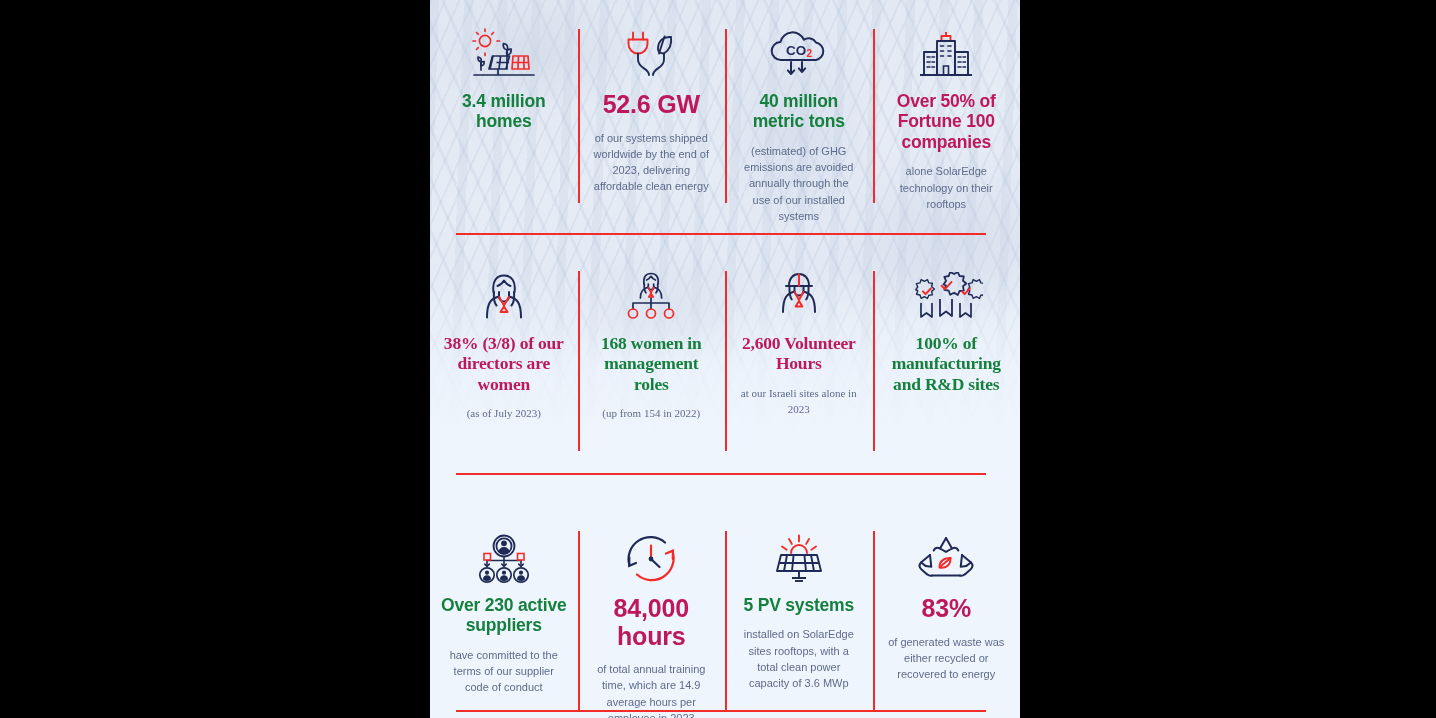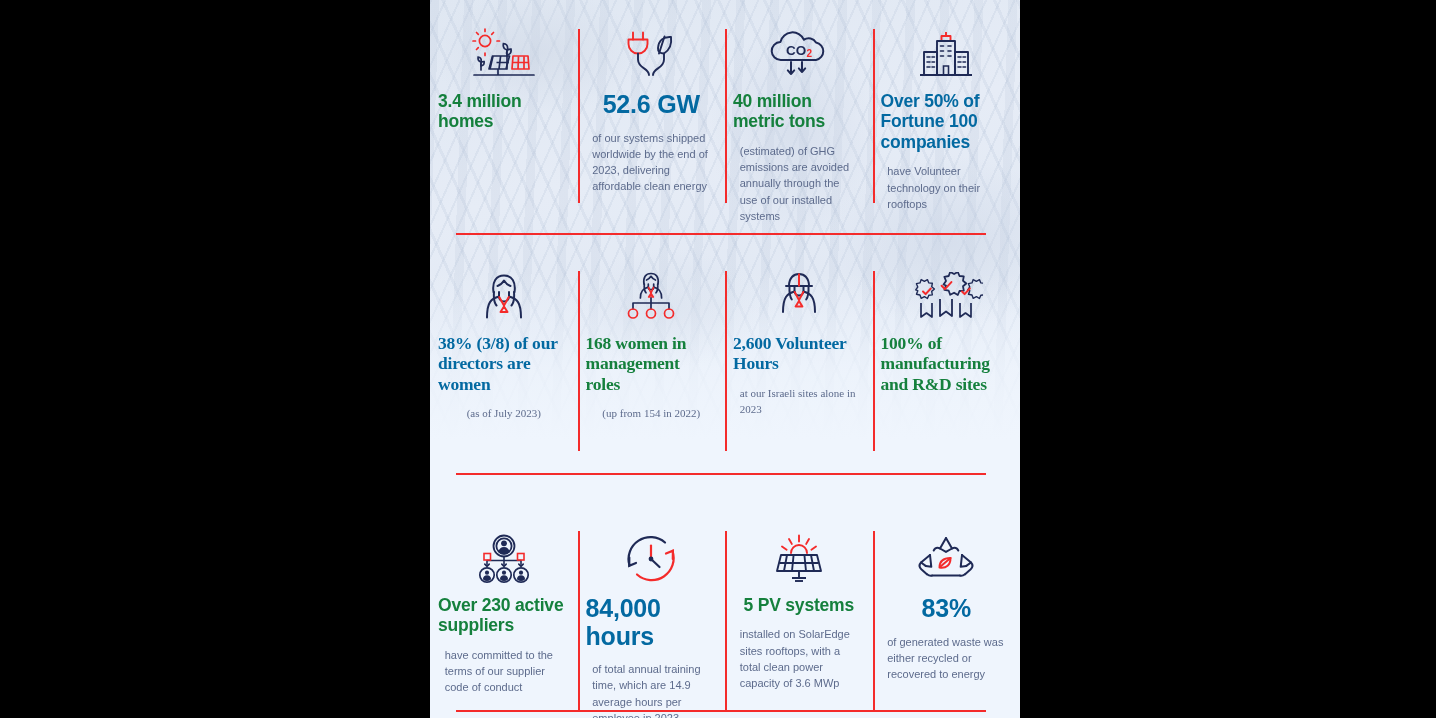--- a/index.html
+++ b/index.html
@@ -33,36 +33,36 @@
       radial-gradient(ellipse 120px 150px at 62% 30%, rgba(198,209,226,.45), rgba(198,209,226,0) 72%),
       radial-gradient(ellipse 170px 120px at 88% 55%, rgba(203,213,229,.5), rgba(203,213,229,0) 72%),
       radial-gradient(ellipse 130px 80px at 40% 70%, rgba(209,218,231,.4), rgba(209,218,231,0) 75%);
   }
 
   
   .row { position:absolute; left:0; width:590px; display:flex; }
   .cell {
     position:relative; flex:1 1 0; min-width:0;
     display:flex; flex-direction:column; align-items:center;
-    padding:0 8px; 
+    padding:0 8px; text-align:center;
   }
   .cell + .cell::before {
     content:""; position:absolute; left:0; width:2px;
     background:#f42b2b;
   }
 
   .icon-wrap { height:56px; display:flex; align-items:flex-end; justify-content:center; }
   .icon-wrap svg { display:block; }
 
   .headline {
     margin-top:11px;
     font-size:17.5px; font-weight:bold; line-height:1.17;
     letter-spacing:-.2px; color:#15803d;
   }
-  .headline.red { color:#0369a1; }
+  .headline.red { color:#be185d; }
   .headline.big { font-size:25px; line-height:1.1; }
   .sub {
     margin-top:11px;
     font-size:11px; line-height:1.48; color:#5d6b8c;
     max-width:118px;
   }
 
   
   #row1 { top:24px; }
   #row1 .cell + .cell::before { top:5px; height:174px; }
@@ -166,21 +166,21 @@
             </g>
             <g fill="none" stroke="#1f2a56" stroke-width="1.6" stroke-linecap="round">
               <path d="M23.5 16h3M31 16h3M23.5 21h3M31 21h3M23.5 26h3M31 26h3"></path>
               <path d="M10 27h3M15 27h2.5M10 32h3M15 32h2.5M10 37h3M15 37h2.5"></path>
               <path d="M41 27h3M46 27h2.5M41 32h3M46 32h2.5M41 37h3M46 37h2.5"></path>
               <path d="M26.5 45v-9h5v9"></path>
             </g>
           </svg>
         </div>
         <div class="headline red">Over 50% of Fortune 100 companies</div>
-        <div class="sub">have Volunteer technology on their rooftops</div>
+        <div class="sub">alone SolarEdge technology on their rooftops</div>
       </div>
     </div>
 
     <div class="row" id="row2">
 
       <div class="cell">
         <div class="icon-wrap">
           <svg width="58" height="50" viewBox="0 0 58 50">
             <g fill="none" stroke="#1f2a56" stroke-width="2" stroke-linecap="round" stroke-linejoin="round">
               <path d="M18.5 20c-1.5-10 2.5-16.5 10.5-16.5S41 10 39.5 20"></path>

